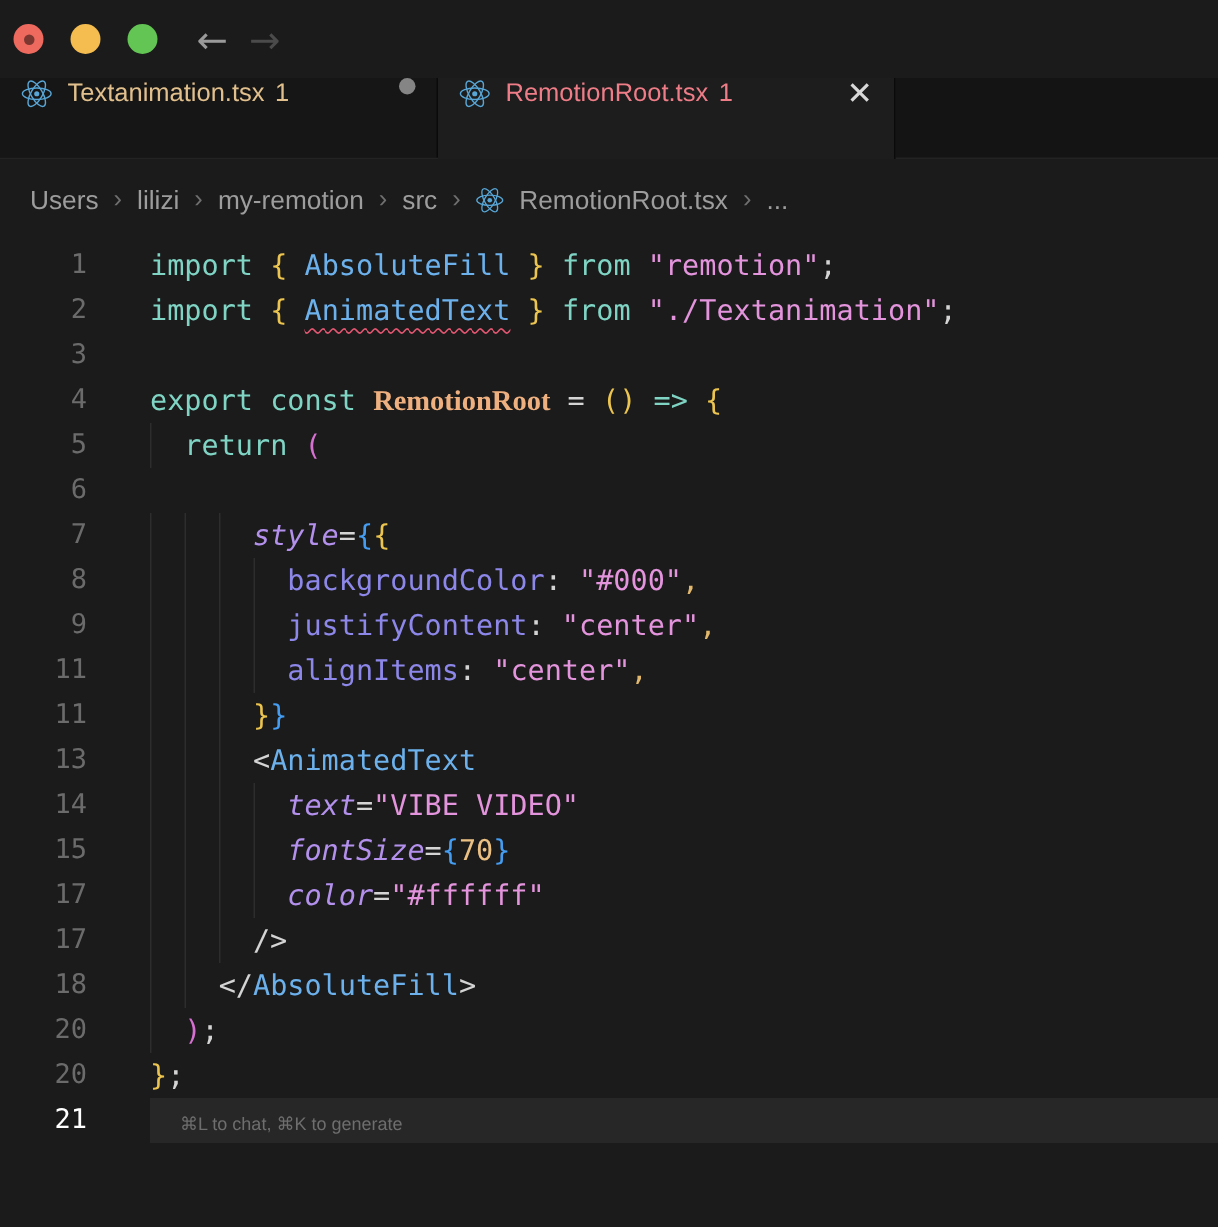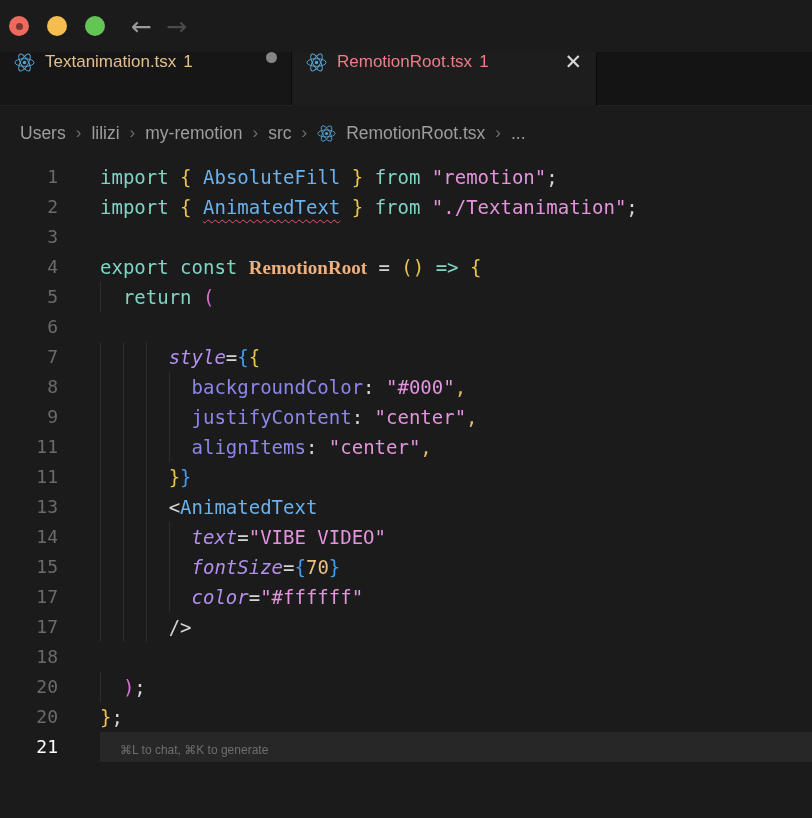--- a/index.html
+++ b/index.html
@@ -196,20 +196,21 @@
     <div class="cl">
       <span class="gut">17</span>
       <div class="cc"><span class="guide" style="left: calc(0ch);"></span><span class="guide" style="left: calc(2ch);"></span><span class="guide" style="left: calc(4ch);"></span><span class="guide" style="left: calc(6ch);"></span><span>        </span><span class="attr">color</span><span class="pun">=</span><span class="str">"#ffffff"</span></div>
     </div>
     <div class="cl">
       <span class="gut">17</span>
       <div class="cc"><span class="guide" style="left: calc(0ch);"></span><span class="guide" style="left: calc(2ch);"></span><span class="guide" style="left: calc(4ch);"></span><span>      </span><span class="pun">/&gt;</span></div>
     </div>
     <div class="cl">
       <span class="gut">18</span>
+      <div class="cc"><span class="guide" style="left: calc(0ch);"></span><span class="guide" style="left: calc(2ch);"></span><span>    </span><span class="pun">&lt;/</span><span class="type">AbsoluteFill</span><span class="pun">&gt;</span></div>
     </div>
     <div class="cl">
       <span class="gut">20</span>
       <div class="cc"><span class="guide" style="left: calc(0ch);"></span><span>  </span><span class="b2">)</span><span class="pun">;</span></div>
     </div>
     <div class="cl">
       <span class="gut">20</span>
       <div class="cc"><span class="b1">}</span><span class="pun">;</span></div>
     </div>
     <div class="cl current">

